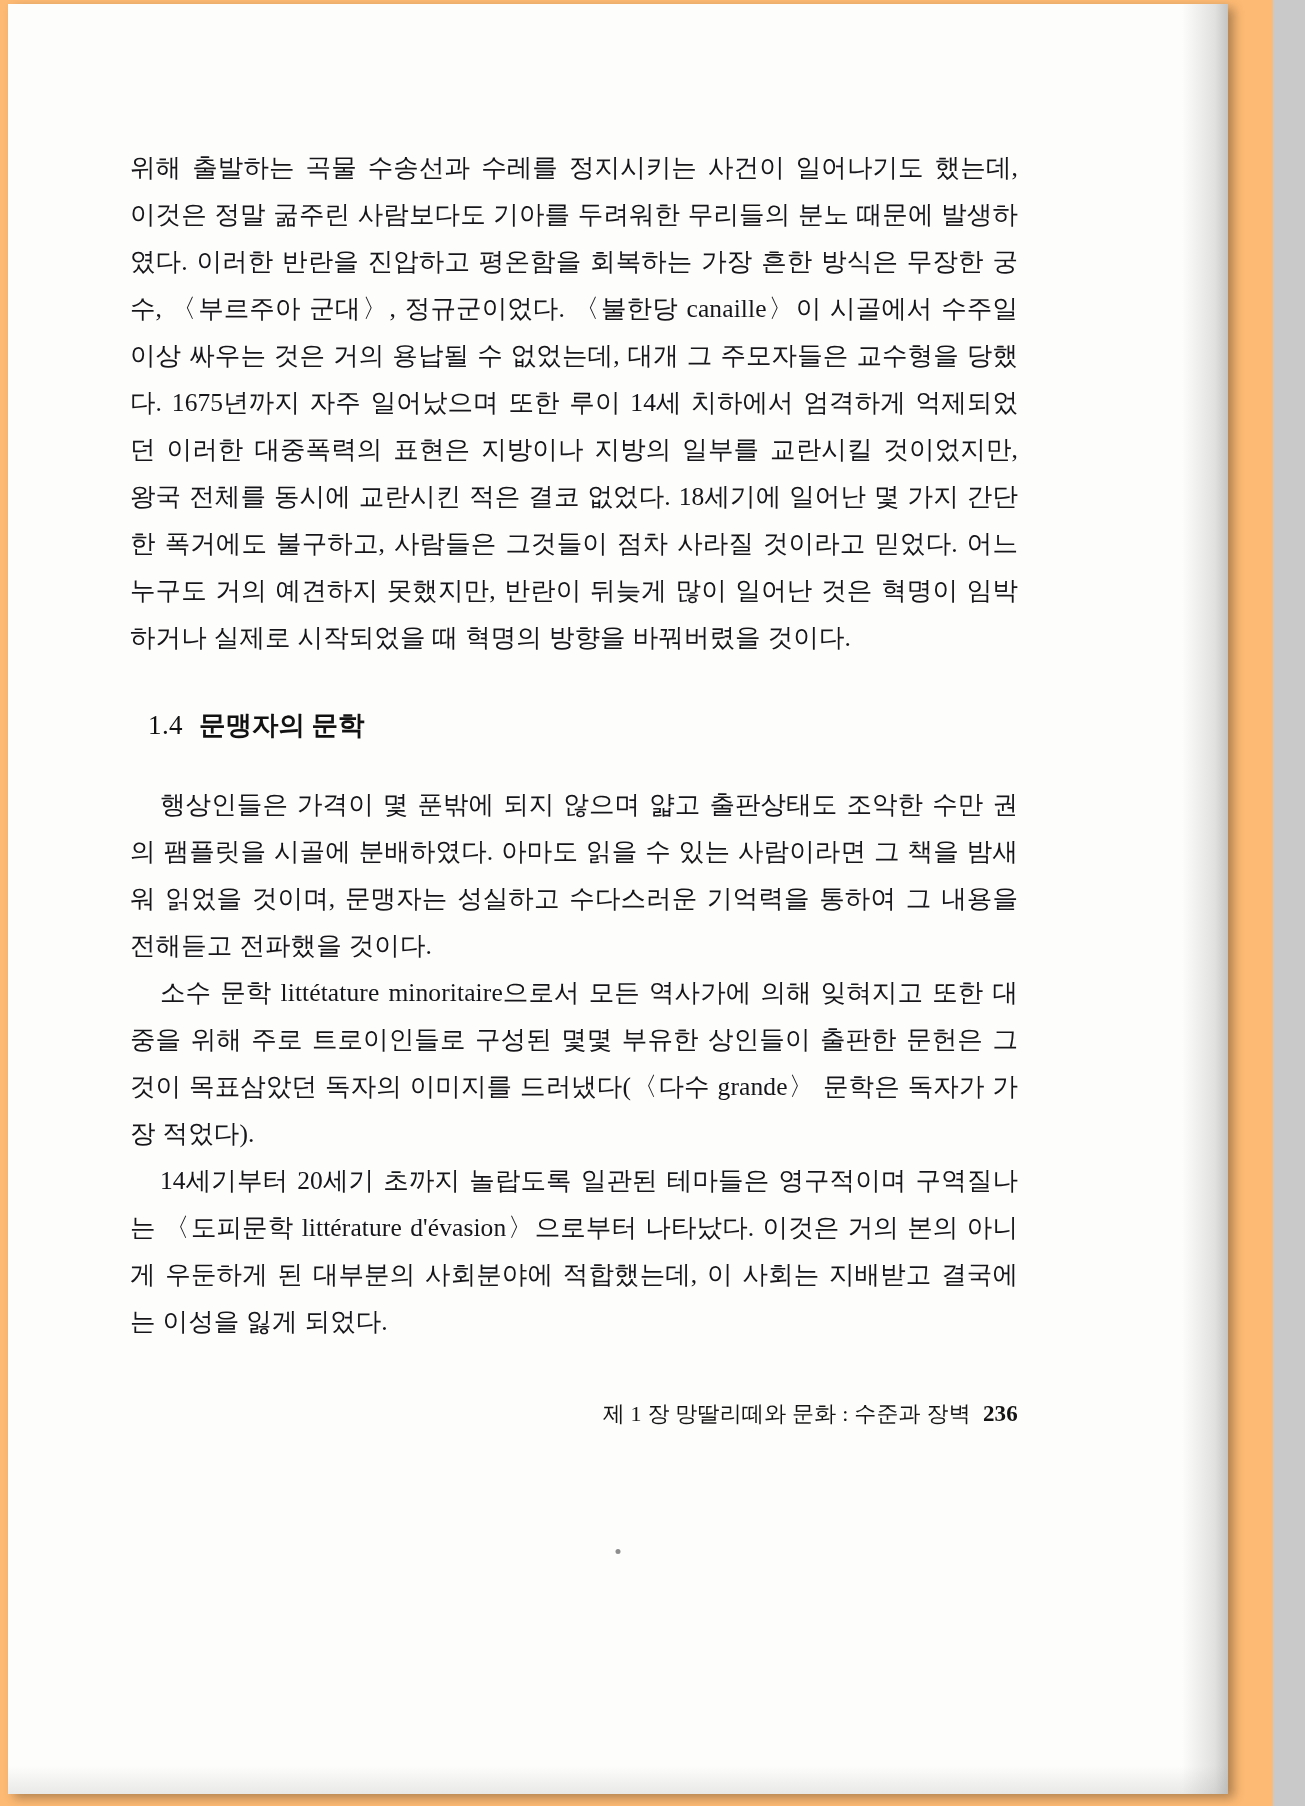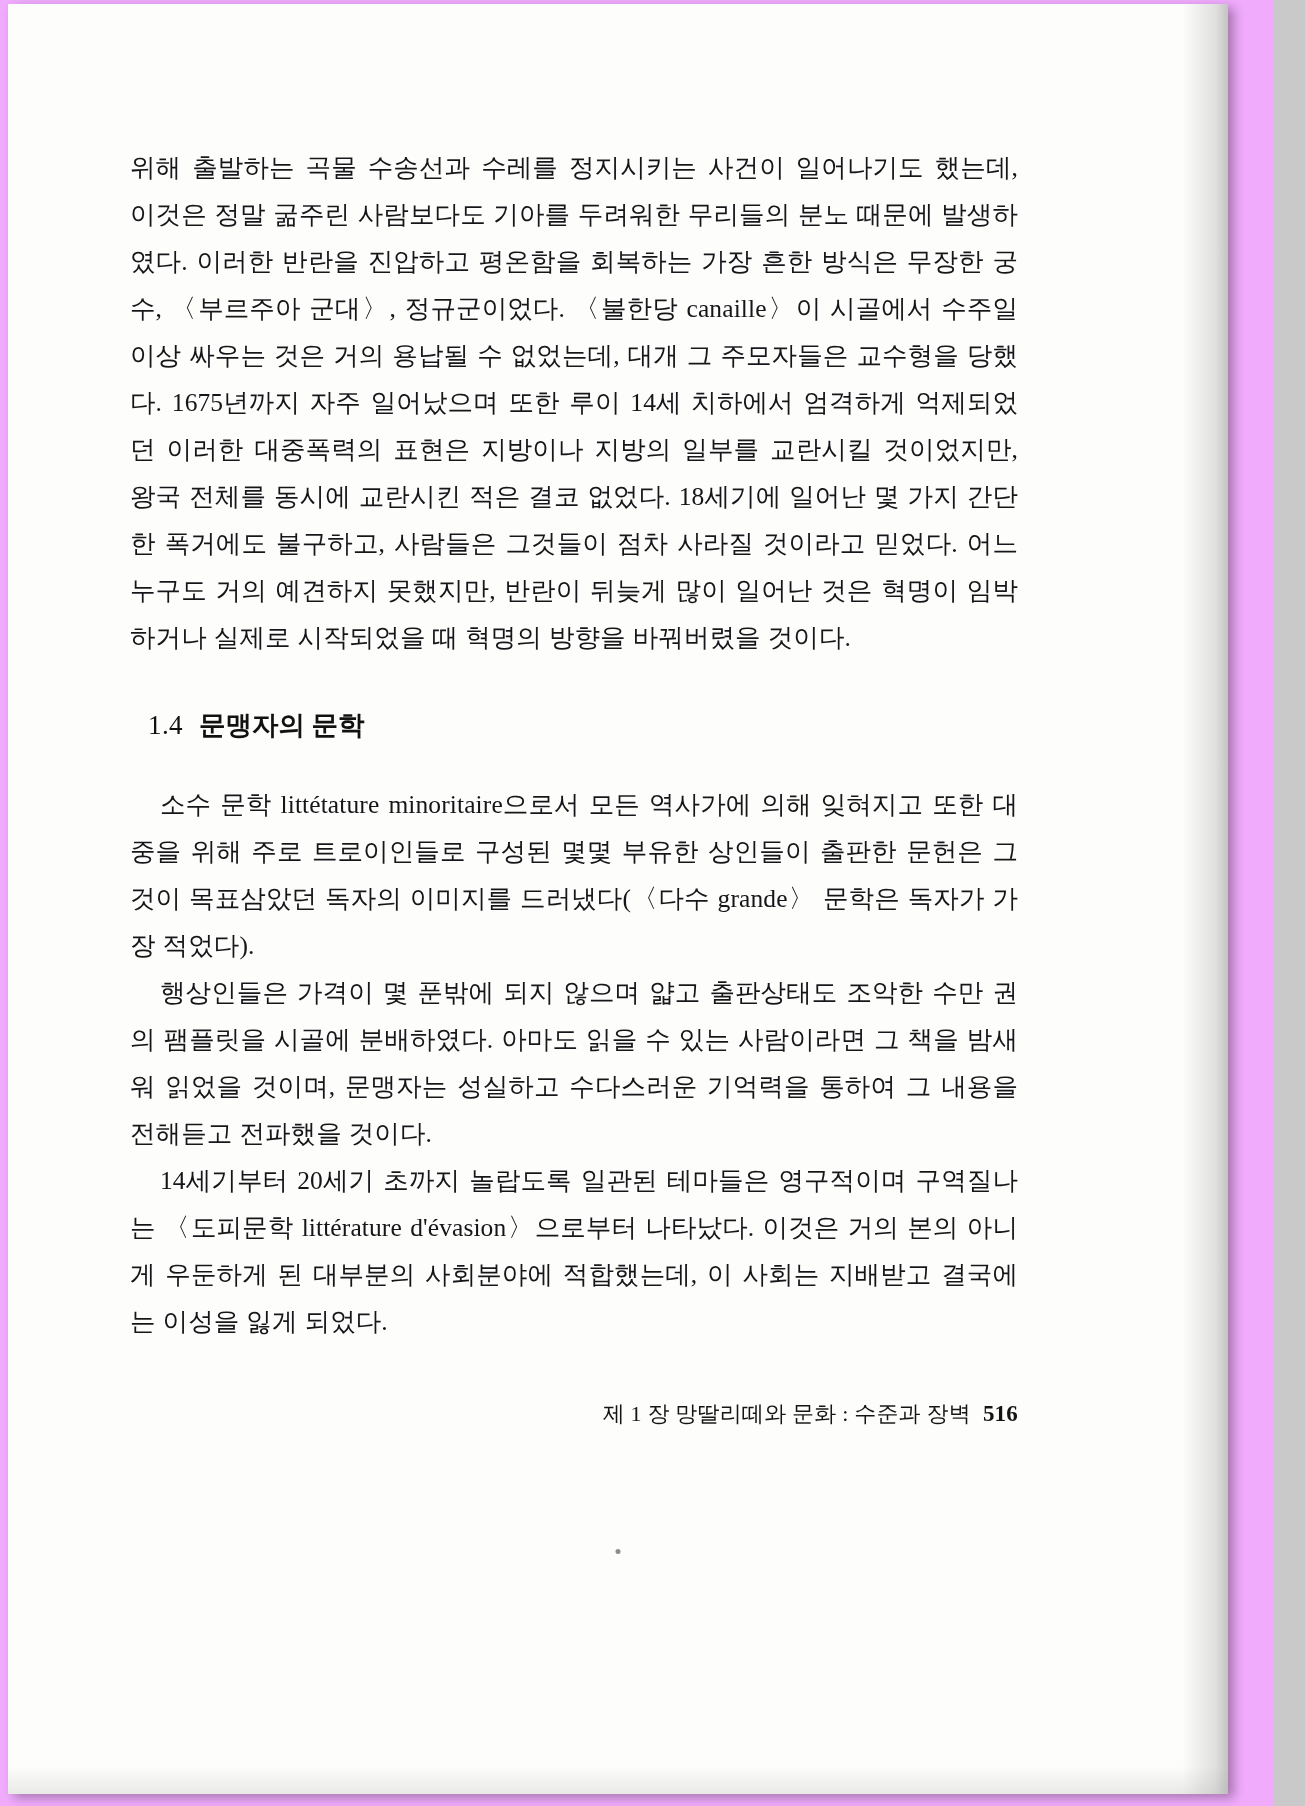--- a/index.html
+++ b/index.html
@@ -11,21 +11,21 @@
     width: 1305px;
     height: 1806px;
     font-family: "Liberation Serif", serif;
     overflow: hidden;
   }
 
   .page-canvas {
     position: relative;
     width: 1273px;
     height: 1806px;
-    background: #f0abfc;
+    background: #fdba74;
   }
 
   
   .page-sheet {
     position: absolute;
     left: 8px;
     top: 4px;
     width: 1220px;
     height: 1790px;
     background: #fdfdfb;
@@ -125,28 +125,28 @@
   <div class="page-sheet">
 
     <div class="text-column">
 
       <p class="body-par">위해 출발하는 곡물 수송선과 수레를 정지시키는 사건이 일어나기도 했는데, 이것은 정말 굶주린 사람보다도 기아를 두려워한 무리들의 분노 때문에 발생하였다. 이러한 반란을 진압하고 평온함을 회복하는 가장 흔한 방식은 무장한 궁수, 〈부르주아 군대〉, 정규군이었다. 〈불한당 canaille〉이 시골에서 수주일 이상 싸우는 것은 거의 용납될 수 없었는데, 대개 그 주모자들은 교수형을 당했다. 1675년까지 자주 일어났으며 또한 루이 14세 치하에서 엄격하게 억제되었던 이러한 대중폭력의 표현은 지방이나 지방의 일부를 교란시킬 것이었지만, 왕국 전체를 동시에 교란시킨 적은 결코 없었다. 18세기에 일어난 몇 가지 간단한 폭거에도 불구하고, 사람들은 그것들이 점차 사라질 것이라고 믿었다. 어느 누구도 거의 예견하지 못했지만, 반란이 뒤늦게 많이 일어난 것은 혁명이 임박하거나 실제로 시작되었을 때 혁명의 방향을 바꿔버렸을 것이다.</p>
 
       <div class="section-heading">
         <span class="sec-num">1.4</span><span class="sec-title">문맹자의 문학</span>
       </div>
 
+      <p class="body-par indent">행상인들은 가격이 몇 푼밖에 되지 않으며 얇고 출판상태도 조악한 수만 권의 팸플릿을 시골에 분배하였다. 아마도 읽을 수 있는 사람이라면 그 책을 밤새워 읽었을 것이며, 문맹자는 성실하고 수다스러운 기억력을 통하여 그 내용을 전해듣고 전파했을 것이다.</p>
       <p class="body-par indent">소수 문학 littétature minoritaire으로서 모든 역사가에 의해 잊혀지고 또한 대중을 위해 주로 트로이인들로 구성된 몇몇 부유한 상인들이 출판한 문헌은 그것이 목표삼았던 독자의 이미지를 드러냈다(〈다수 grande〉 문학은 독자가 가장 적었다).</p>
-      <p class="body-par indent">행상인들은 가격이 몇 푼밖에 되지 않으며 얇고 출판상태도 조악한 수만 권의 팸플릿을 시골에 분배하였다. 아마도 읽을 수 있는 사람이라면 그 책을 밤새워 읽었을 것이며, 문맹자는 성실하고 수다스러운 기억력을 통하여 그 내용을 전해듣고 전파했을 것이다.</p>
       <p class="body-par indent">14세기부터 20세기 초까지 놀랍도록 일관된 테마들은 영구적이며 구역질나는 〈도피문학 littérature d'évasion〉으로부터 나타났다. 이것은 거의 본의 아니게 우둔하게 된 대부분의 사회분야에 적합했는데, 이 사회는 지배받고 결국에는 이성을 잃게 되었다.</p>
 
     </div>
 
     <div class="footer-line">
-      <span>제 1 장 망딸리떼와 문화 : 수준과 장벽</span><span class="page-no">516</span>
+      <span>제 1 장 망딸리떼와 문화 : 수준과 장벽</span><span class="page-no">236</span>
     </div>
 
     <div class="bottom-dot"></div>
 
     <div class="page-edge-shadow"></div>
     <div class="page-bottom-shadow"></div>
   </div>
 </div>
 
 </body></html>

